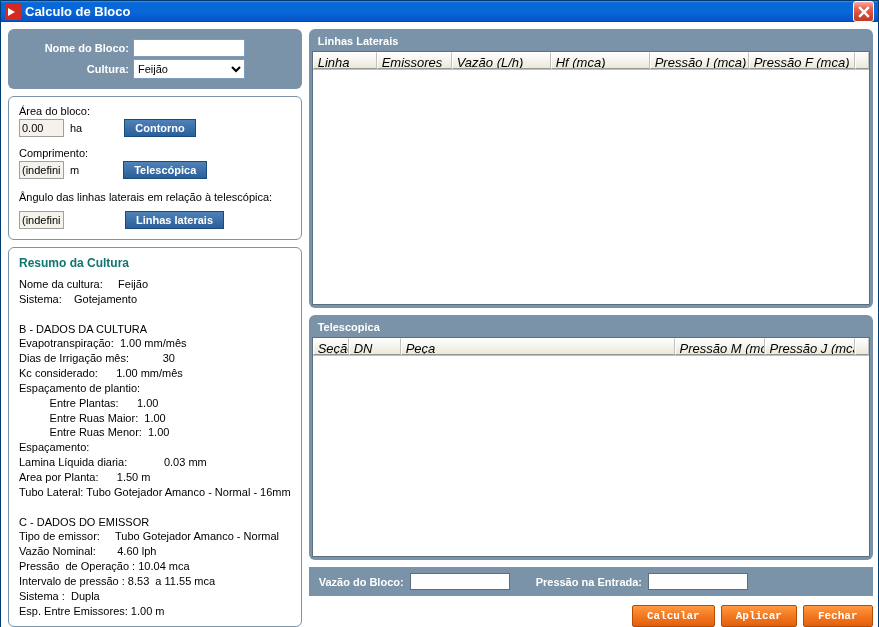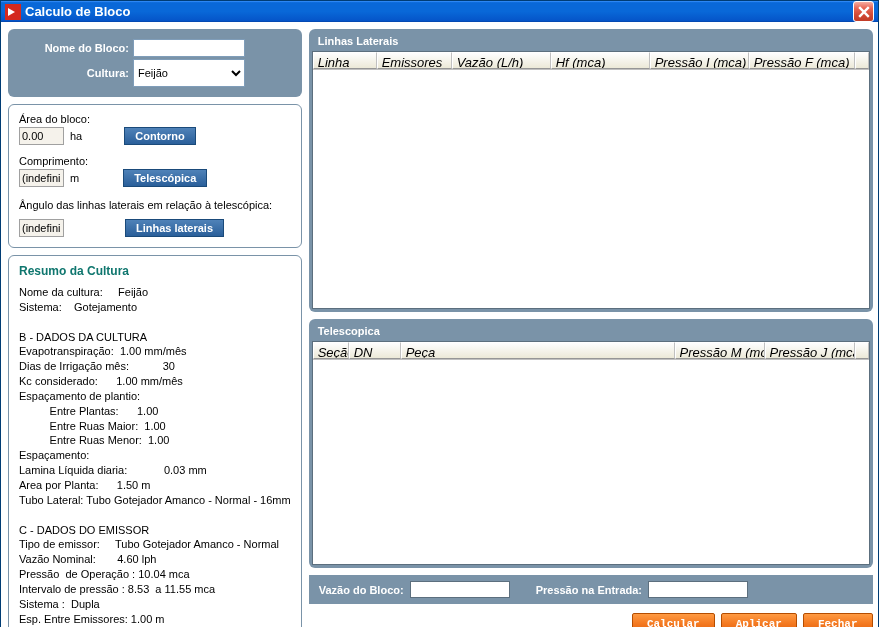--- a/index.html
+++ b/index.html
@@ -17,21 +17,21 @@
   .content { flex: 1; padding: 7px; display: flex; gap: 7px; background:#fff; }
   .left-col { width: 300px; display: flex; flex-direction: column; gap: 7px; }
   .right-col { flex: 1; display: flex; flex-direction: column; gap: 7px; }
   
   .panel-blue { background: #7a93a8; border-radius: 6px; padding: 8px 10px; }
   .panel-outline { border: 1px solid #7a93a8; border-radius: 6px; padding: 8px 10px; position: relative; }
   
   .form-row { display: flex; align-items: center; margin: 2px 0; }
   .form-label-white { color: #fff; font-weight: bold; text-align: right; width: 115px; padding-right: 4px; }
   .text-input { background: #fff; border: 1px solid #7f9db9; height: 18px; font-size: 11px; padding: 0 2px; font-family: inherit; }
-  .select-input { background: #fff; border: 1px solid #7f9db9; height: 28px; font-size: 11px; font-family: inherit; width: 112px; }
+  .select-input { background: #fff; border: 1px solid #7f9db9; height: 20px; font-size: 11px; font-family: inherit; width: 112px; }
   
   .small-label { color: #000; }
   .val-box { background: #f5f2eb; border: 1px solid #a0a0a0; height: 18px; font-size: 11px; padding: 0 2px; font-family: Liberation Sans, sans-serif; }
   
   .btn-blue { background: linear-gradient(to bottom, #4f82b8, #2a5f9a); border: 1px solid #1a4a7a; color: #fff; font-weight: bold; font-size: 11px; padding: 2px 10px; cursor: pointer; font-family: inherit; }
   
   .section-box { flex: 1; display: flex; flex-direction: column; background: #7a93a8; border-radius: 6px; padding: 3px; }
   .section-title { color: #fff; font-weight: bold; padding: 3px 6px 4px 6px; font-size: 11px; }
   .section-inner { flex: 1; background: #fff; border: 1px solid #5c6f7e; overflow: hidden; }
   

